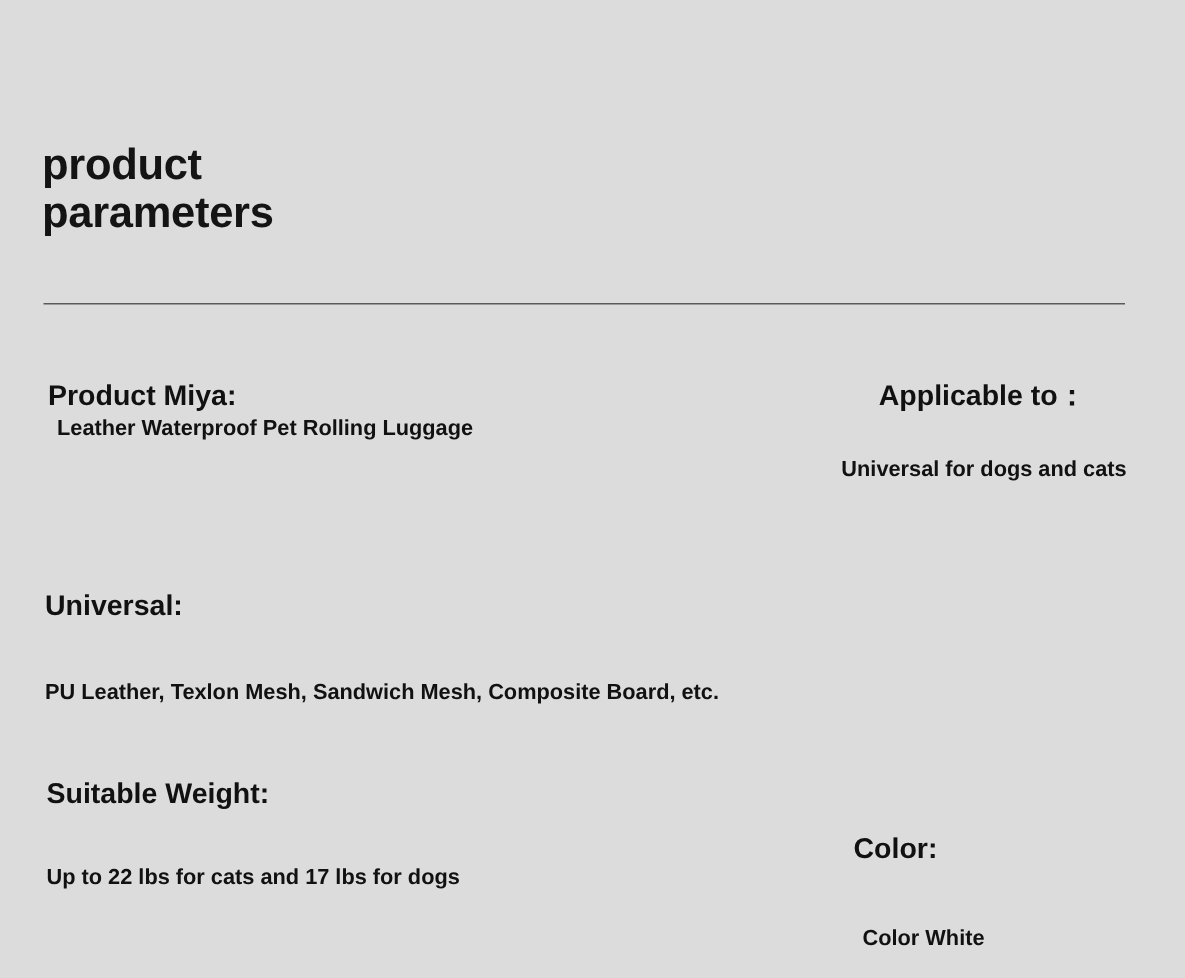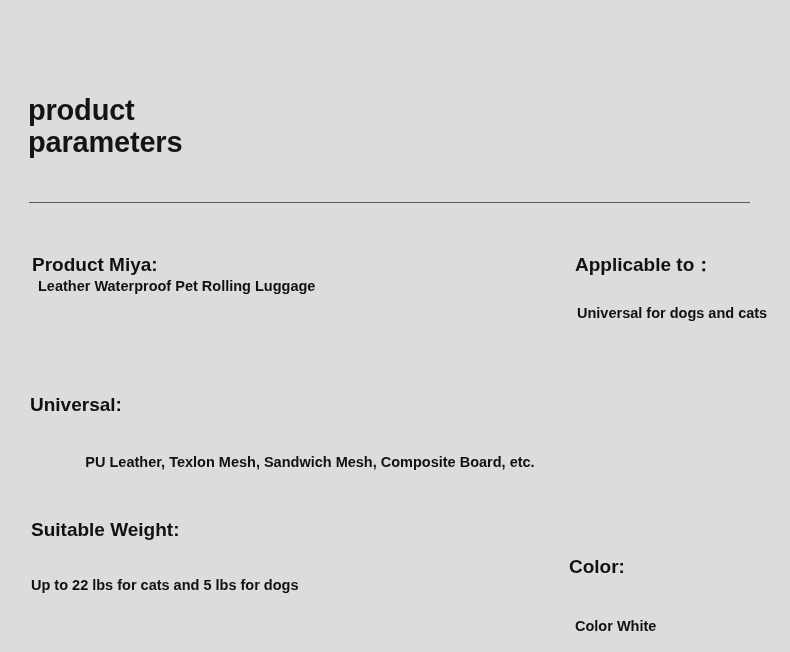--- a/index.html
+++ b/index.html
@@ -58,27 +58,27 @@
     color: #111;
     margin: 0;
     line-height: 1.35;
   }
 
   
   .spec-name      { left: 32px;  top: 254px; width: 480px; }
   .spec-name .spec-value { margin-left: 6px; }
 
   .spec-material  { left: 30px;  top: 394px; width: 560px; }
-  .spec-material .spec-value { margin-top: 36px; margin-left: 0px; text-align: center; }
+  .spec-material .spec-value { margin-top: 36px; margin-left: 0px; }
 
   .spec-weight    { left: 31px;  top: 519px; width: 500px; }
   .spec-weight .spec-value { margin-top: 34px; margin-left: 0px; }
 
   
-  .spec-applicable { left: 575px; top: 254px; width: 210px; }
+  .spec-applicable { left: 550px; top: 254px; width: 210px; text-align: center; }
   .spec-applicable .spec-value { margin-top: 27px; margin-left: 2px; }
 
   .spec-color      { left: 569px; top: 514px; width: 200px; margin-top: 42px; }
   .spec-color .spec-value { margin-top: 38px; margin-left: 6px; }
 </style>
 </head>
 <body>
 
 <div class="page">
 
@@ -99,21 +99,21 @@
     <p class="spec-value">Universal for dogs and cats</p>
   </div>
 
   <div class="spec spec-material">
     <p class="spec-label">Universal:</p>
     <p class="spec-value">PU Leather, Texlon Mesh, Sandwich Mesh, Composite Board, etc.</p>
   </div>
 
   <div class="spec spec-weight">
     <p class="spec-label">Suitable Weight:</p>
-    <p class="spec-value">Up to 22 lbs for cats and 5 lbs for dogs</p>
+    <p class="spec-value">Up to 22 lbs for cats and 17 lbs for dogs</p>
   </div>
 
   <div class="spec spec-color">
     <p class="spec-label">Color:</p>
     <p class="spec-value">Color White</p>
   </div>
 
 </div>
 
 </body></html>

